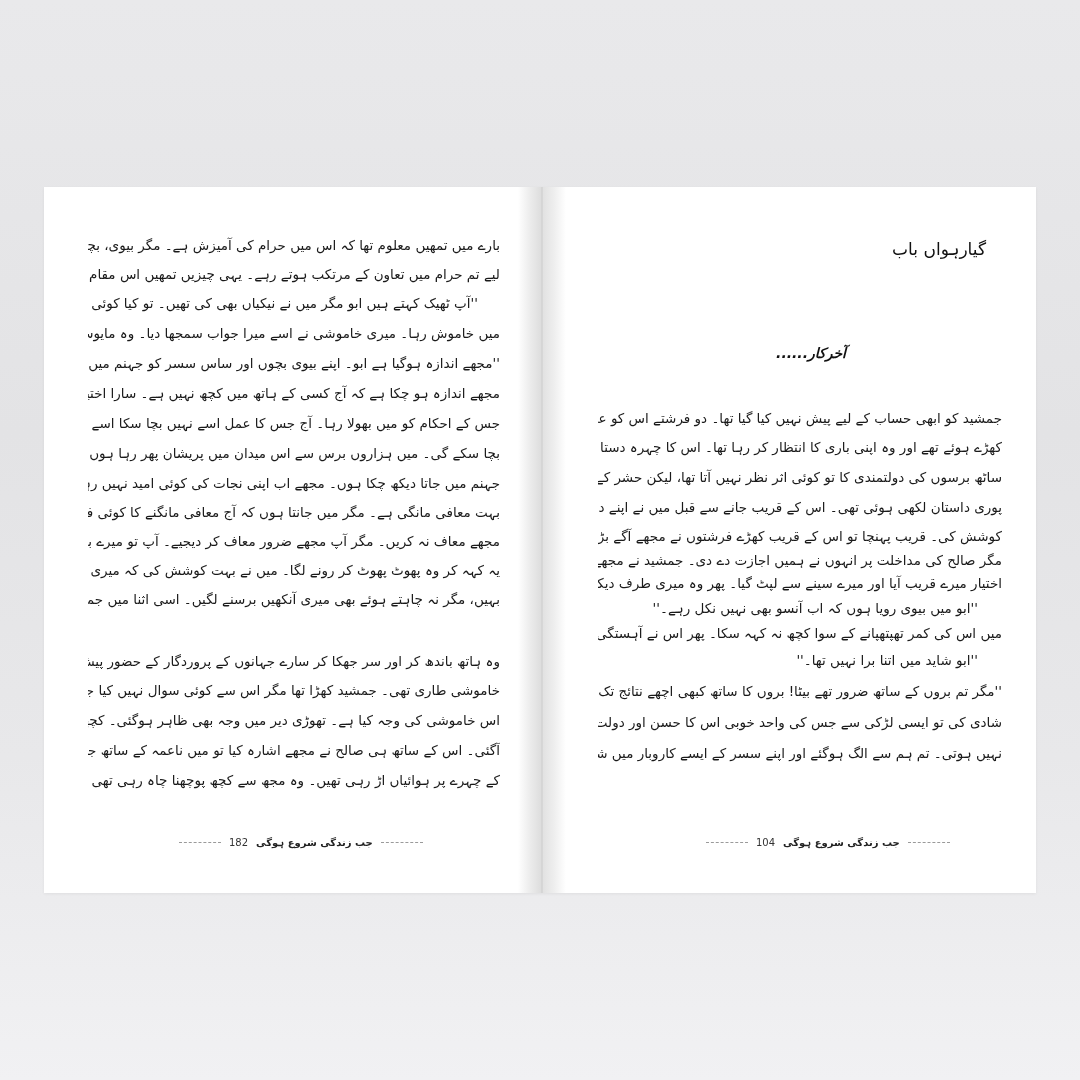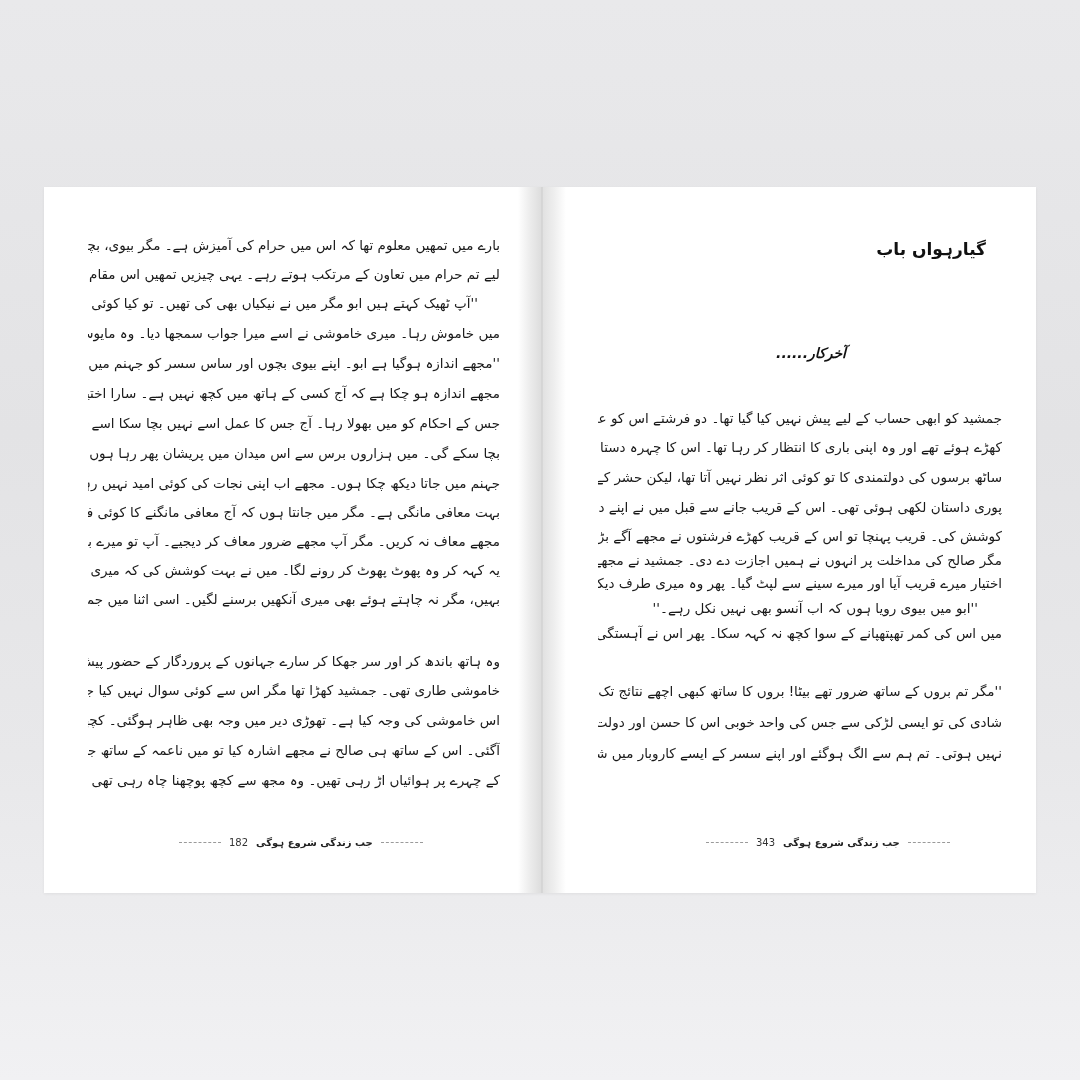--- a/index.html
+++ b/index.html
@@ -40,21 +40,21 @@
     color: #1a1a1a;
     white-space: nowrap;
     overflow: hidden;
     line-height: 20px;
     height: 20px;
   }
   .line.just { text-align: justify; text-align-last: justify; }
   .line.r { text-align: right; }
   .chapter-title {
     position: absolute; direction: rtl;
-    font-weight: bold; font-size: 17px; color: #111;
+    font-weight: normal; font-size: 17px; color: #111;
     white-space: nowrap;
   }
   .subtitle {
     position: absolute; direction: rtl;
     font-weight: bold; font-size: 14px; color: #111;
     text-align: center; white-space: nowrap; font-style: italic;
   }
   .footer {
     position: absolute; display: flex; align-items: center; gap: 8px;
     direction: rtl; font-size: 10px; font-weight: bold; color: #222;
@@ -108,24 +108,25 @@
 
     <div class="line just" style="left:32px;width:404px;top:221px;">جمشید کو ابھی حساب کے لیے پیش نہیں کیا گیا تھا۔ دو فرشتے اس کو عرش کے قریب لے کر</div>
     <div class="line just" style="left:32px;width:404px;top:250px;">کھڑے ہوئے تھے اور وہ اپنی باری کا انتظار کر رہا تھا۔ اس کا چہرہ دستا ہوا تھا جس پر دنیا کے پچاس</div>
     <div class="line just" style="left:32px;width:404px;top:280px;">ساٹھ برسوں کی دولتمندی کا تو کوئی اثر نظر نہیں آتا تھا، لیکن حشر کے ہزاروں برس کی خواری کی</div>
     <div class="line just" style="left:32px;width:404px;top:310px;">پوری داستان لکھی ہوئی تھی۔ اس کے قریب جانے سے قبل میں نے اپنے دل کو مضبوط بنانے کی</div>
     <div class="line just" style="left:32px;width:404px;top:339px;">کوشش کی۔ قریب پہنچا تو اس کے قریب کھڑے فرشتوں نے مجھے آگے بڑھنے سے روک دیا۔</div>
     <div class="line just" style="left:32px;width:404px;top:363px;">مگر صالح کی مداخلت پر انہوں نے ہمیں اجازت دے دی۔ جمشید نے مجھے دیکھ لیا تھا۔ وہ بے</div>
     <div class="line r" style="left:32px;width:404px;top:386px;">اختیار میرے قریب آیا اور میرے سینے سے لپٹ گیا۔ پھر وہ میری طرف دیکھ کر بولا:</div>
     <div class="line r" style="left:32px;width:380px;top:411px;">''ابو میں بیوی رویا ہوں کہ اب آنسو بھی نہیں نکل رہے۔''</div>
     <div class="line r" style="left:32px;width:404px;top:436px;">میں اس کی کمر تھپتھپانے کے سوا کچھ نہ کہہ سکا۔ پھر اس نے آہستگی سے کہا:</div>
+    <div class="line r" style="left:32px;width:380px;top:463px;">''ابو شاید میں اتنا برا نہیں تھا۔''</div>
     <div class="line just" style="left:32px;width:404px;top:494px;">''مگر تم بروں کے ساتھ ضرور تھے بیٹا! بروں کا ساتھ کبھی اچھے نتائج تک نہیں پہنچاتا۔ تم نے</div>
     <div class="line just" style="left:32px;width:404px;top:525px;">شادی کی تو ایسی لڑکی سے جس کی واحد خوبی اس کا حسن اور دولت تھی۔ خدا کی نظر میں یہ کوئی خوبی</div>
     <div class="line just" style="left:32px;width:404px;top:556px;">نہیں ہوتی۔ تم ہم سے الگ ہوگئے اور اپنے سسر کے ایسے کاروبار میں شریک ہوگئے جس کے</div>
 
     <div class="footer" style="left:140px;top:650px;">
       <span class="rule"></span>
       <span>جب زندگی شروع ہوگی</span>
-      <span class="pg">343</span>
+      <span class="pg">104</span>
       <span class="rule"></span>
     </div>
   </div>
 </div>
 
 </body></html>

